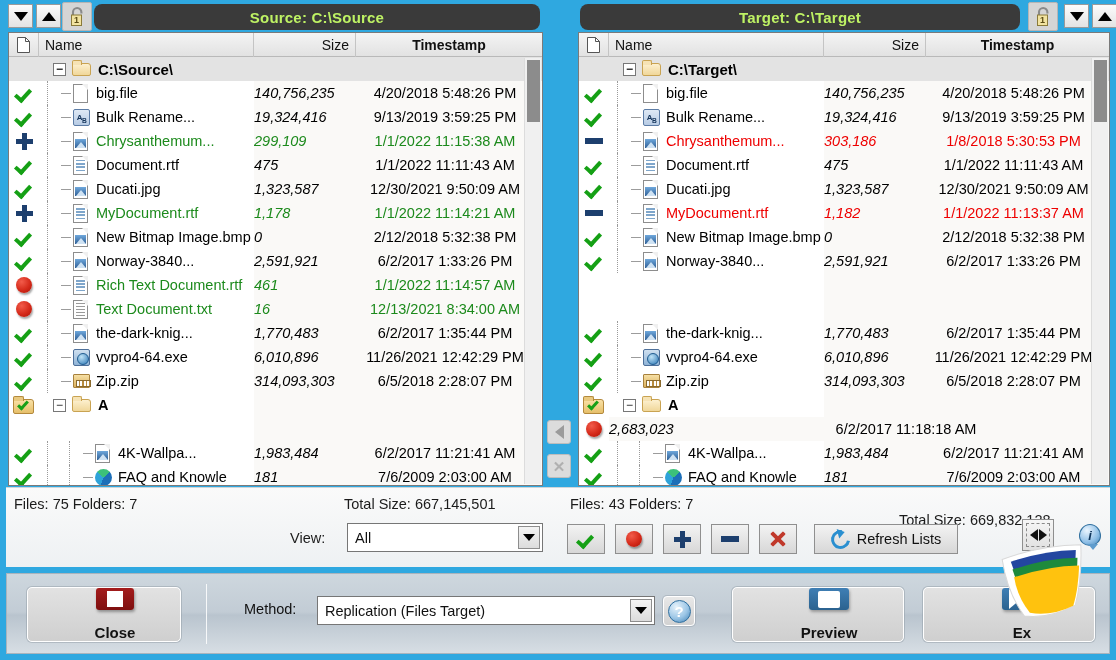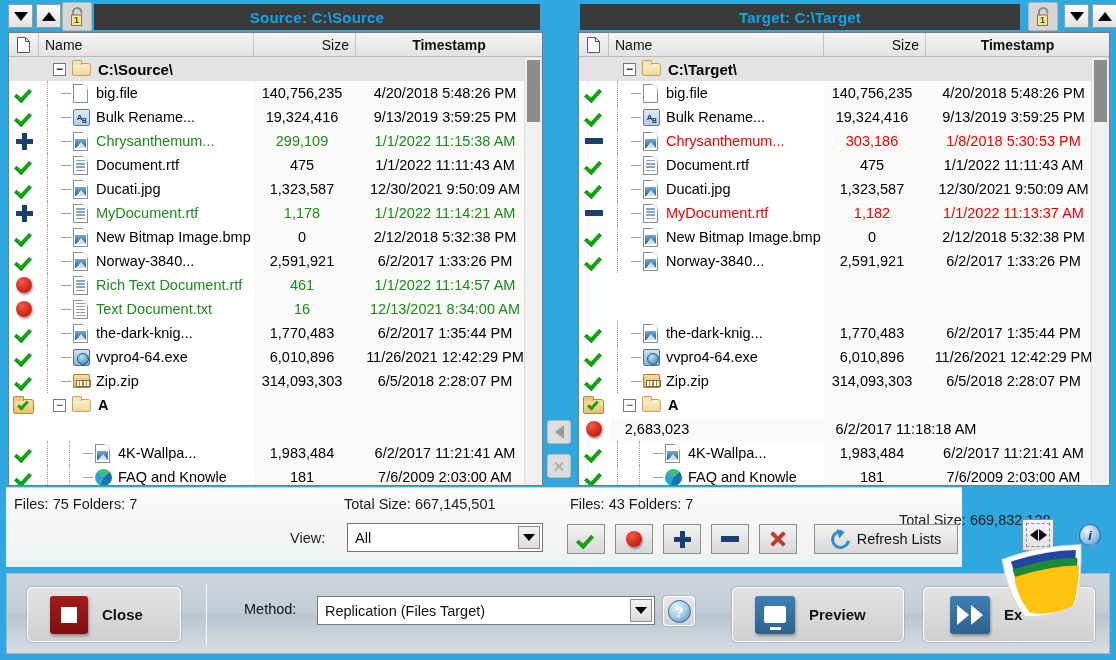--- a/index.html
+++ b/index.html
@@ -34,24 +34,25 @@
     border-radius: 2px;
     display: flex; align-items: center; justify-content: center;
   }
   .tri-d { width: 0; height: 0; border-left: 7px solid transparent; border-right: 7px solid transparent; border-top: 9px solid #000; }
   .tri-u { width: 0; height: 0; border-left: 7px solid transparent; border-right: 7px solid transparent; border-bottom: 9px solid #000; }
 
   
   .panel-title {
     position: absolute; height: 26px;
     background: #3a3a3a;
-    color: #0ea5e9;
+    color: #bef264;
     font-weight: bold; font-size: 15px;
     display: flex; align-items: center; justify-content: center;
     letter-spacing: 0.2px;
+    border-radius: 8px;
   }
 
   
   .panel {
     position: absolute;
     background: #ffffff;
     border: 1px solid #7a7a7a;
     overflow: hidden;
   }
   .col-head {
@@ -75,21 +76,21 @@
     color: #000;
   }
   .row.rootrow {
     background: #e3e3e3;
     font-weight: bold;
     font-size: 15px;
   }
   .row.blank { background: #ffffff; }
   .cell-status { width: 30px; display: flex; align-items: center; justify-content: center; flex: 0 0 30px; }
   .cell-name { flex: 0 0 215px; display: flex; align-items: center; overflow: hidden; white-space: nowrap; }
-  .cell-size { flex: 0 0 102px; text-align: center; padding-right: 6px; white-space: nowrap; background: #faf9f7; height: 24px; line-height: 24px; }
+  .cell-size { flex: 0 0 102px; text-align: left; padding-right: 6px; white-space: nowrap; background: #faf9f7; height: 24px; line-height: 24px; font-style: italic; }
   .cell-time { flex: 1 1 auto; text-align: center; white-space: nowrap; background: #faf9f7; height: 24px; line-height: 24px; padding-right: 8px; }
   .row.rootrow .cell-size, .row.rootrow .cell-time { background: #e3e3e3; }
   .row.blank .cell-size, .row.blank .cell-time { background: #faf9f7; }
 
   .green-txt { color: #1c8a1c; }
   .red-txt { color: #ee0000; }
   .guide { position: relative; width: 22px; height: 24px; flex: 0 0 22px; }
   .guide::before {
     content: ""; position: absolute; left: 8px; top: 0; bottom: 0;
     border-left: 1px dotted #9a9a9a;
@@ -207,21 +208,21 @@
   .mid-btn {
     position: absolute; width: 24px; height: 24px;
     background: #dcdcdc; border: 1px solid #bdbdbd; border-radius: 3px;
     display: flex; align-items: center; justify-content: center;
   }
   .arrow-left { width:0;height:0;border-top:7px solid transparent;border-bottom:7px solid transparent;border-right:9px solid #9b9b9b; }
   .x-faint { color:#b0b0b0; font-size:15px; font-weight:bold; line-height:1; }
 
   
   .statband {
-    position: absolute; left: 6px; top: 487px; width: 956px; height: 80px;
+    position: absolute; left: 6px; top: 487px; width: 1104px; height: 80px;
     background: linear-gradient(#fafafa, #eef1f3);
     border-top: 1px solid #cfd6da;
   }
   .stat-text { position: absolute; font-size: 14.5px; color: #1b1b1b; white-space: nowrap; }
 
   .sel-btn {
     position: absolute; top: 524px; width: 38px; height: 30px;
     background: linear-gradient(#f3f3f3,#d7d7d7);
     border: 1px solid #8f8f8f;
     display: flex; align-items: center; justify-content: center;
@@ -284,20 +285,21 @@
   }
   .big-btn {
     position: absolute;
     background: linear-gradient(#e2e2e2, #cfcfcf);
     border: 1px solid #ffffff;
     border-radius: 5px;
     display: flex; align-items: center; gap: 14px;
     padding-left: 22px;
     font-size: 15px; font-weight: bold; color: #121212;
     box-shadow: 0 0 0 1px rgba(140,150,160,0.45);
+    flex-direction: column;
   }
   .ic-close-sq {
     width: 38px; height: 38px; border-radius: 3px;
     background: linear-gradient(#a41c1c, #7e0f0f);
     display:flex; align-items:center; justify-content:center;
     box-shadow: 1px 2px 3px rgba(0,0,0,0.35);
   }
   .ic-close-sq i { display:block; width: 16px; height: 16px; background:#fff; }
   .ic-monitor {
     width: 40px; height: 38px; border-radius: 3px;

